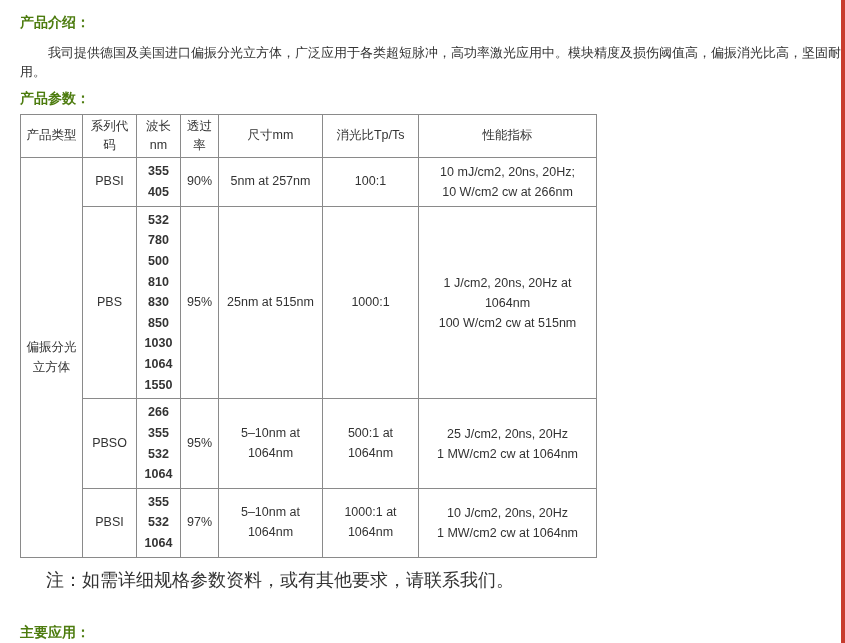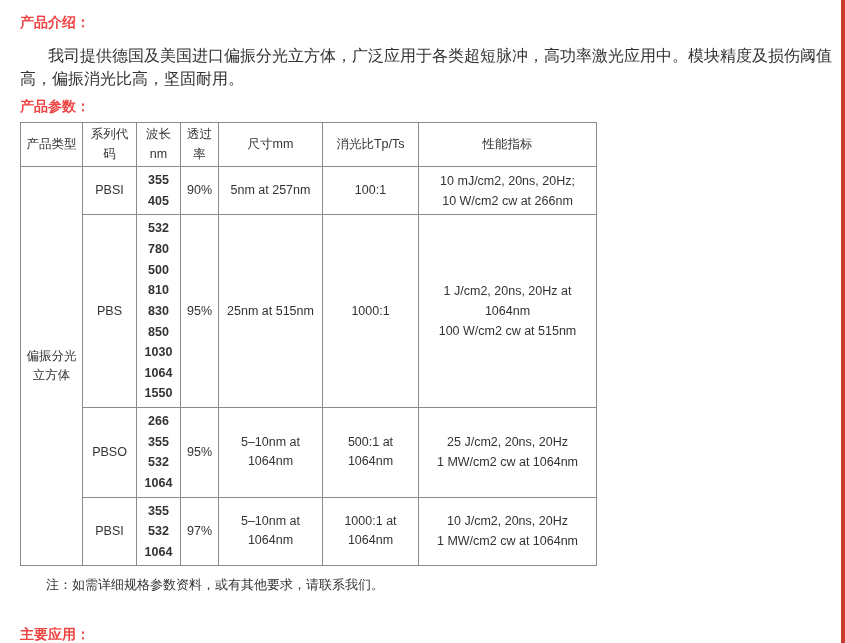--- a/index.html
+++ b/index.html
@@ -22,33 +22,33 @@
     right: 0;
     width: 4px;
     height: 643px;
     background: #c83c2e;
   }
   .page {
     padding: 14px 0 0 20px;
     box-sizing: border-box;
   }
   .section-title {
-    color: #ef4444;
+    color: #4d7c0f;
     font-weight: bold;
     font-size: 14px;
     margin: 0 0 6px 0;
   }
   .intro {
     margin: 0 0 8px 0;
   }
   .intro p {
     margin: 12px 0 8px 0;
     text-indent: 28px;
     line-height: 1.45;
-    font-size: 16px;
+    font-size: 13px;
     color: #333;
   }
   .params-title {
   }
   table.spec {
     border-collapse: collapse;
     table-layout: fixed;
     width: 563px;
     margin: 2px 0 0 0;
   }
@@ -79,21 +79,21 @@
   }
   .wave-list div {
     line-height: 1.65;
     font-weight: bold;
   }
   .perf div {
     line-height: 1.6;
   }
   .note {
     margin: 10px 0 0 26px;
-    font-size: 13px;
+    font-size: 18px;
     color: #333;
   }
   .apps-title {
     margin-top: 32px;
   }
 </style>
 </head>
 <body>
 
 <div class="right-edge"></div>

